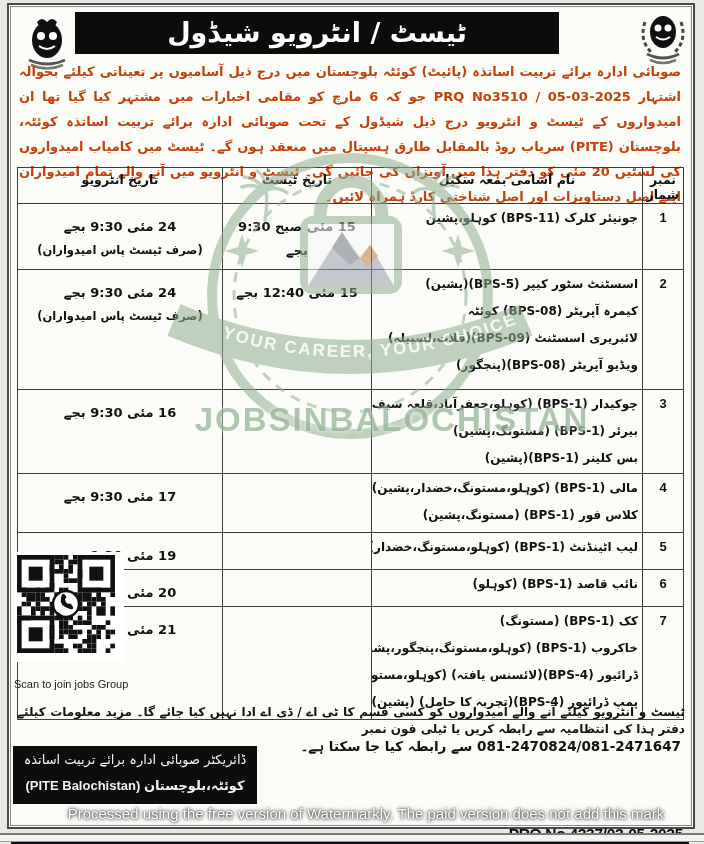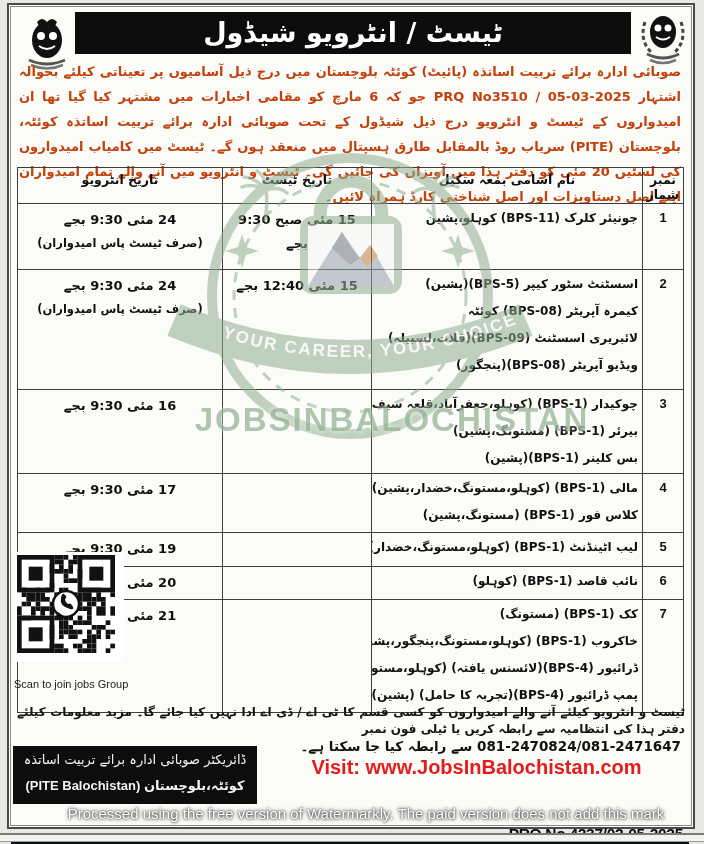--- a/index.html
+++ b/index.html
@@ -12,21 +12,21 @@
     position:absolute;left:7px;top:3px;width:684px;height:822px;
     border:2px solid #4a4a4a;box-shadow:inset 0 0 0 1px #fff, inset 0 0 0 2px #8a8a8a;
     background:#fbfbf8;
   }
   .bottom-rule{
     position:absolute;left:0;top:833px;width:704px;height:6px;
     border-top:2px solid #7a7a7a;border-bottom:1px solid #9a9a9a;background:#f3f3f0;
   }
   
   .banner{
-    position:absolute;left:66px;top:7px;width:556px;height:42px;
+    position:absolute;left:66px;top:7px;width:484px;height:42px;
     background:#0c0c0c;color:#fff;text-align:center;line-height:42px;
     font-size:27px;font-weight:700;direction:rtl;
   }
   .logo{position:absolute;}
   .logo-left{left:12px;top:9px;width:52px;height:60px;}
   .logo-right{left:626px;top:3px;width:56px;height:64px;}
   
   .intro{
     position:absolute;left:10px;top:54px;width:662px;height:106px;
     direction:rtl;text-align:justify;font-size:13px;line-height:25px;font-weight:700;color:#c2410c;
@@ -38,21 +38,21 @@
     background:transparent;
   }
   table.sched td,table.sched th{
     border:1.5px solid #3c3c3c;vertical-align:top;padding:1px 4px;color:#101010;
     overflow:hidden;
   }
   th{font-size:12.5px;font-weight:700;text-align:center;padding-top:4px!important;}
   td.c-no{font-size:13px;font-weight:700;text-align:center;font-family:"Liberation Sans",sans-serif;padding-top:6px!important;}
   .pos-line{font-size:12px;font-weight:700;line-height:27px;white-space:nowrap;}
   td.c-test,td.c-int{text-align:center;}
-  .date-line{font-size:13px;font-weight:700;line-height:24px;direction:rtl;padding-top:3px;}
+  .date-line{font-size:13px;font-weight:700;line-height:24px;direction:rtl;padding-top:10px;}
   .note-line{font-size:11.5px;font-weight:700;line-height:22px;direction:rtl;}
   
   .foot-note{
     position:absolute;left:8px;top:699px;width:668px;direction:rtl;
     font-size:12px;font-weight:700;line-height:17px;color:#141414;text-align:justify;
   }
   .phone-line{
     position:absolute;right:12px;top:733px;direction:rtl;
     font-size:13.5px;font-weight:700;color:#111;
   }
@@ -234,21 +234,20 @@
   </table>
 
   <div class="foot-note">ٹیسٹ و انٹرویو کیلئے آنے والے امیدواروں کو کسی قسم کا ٹی اے / ڈی اے ادا نہیں کیا جائے گا۔ مزید معلومات کیلئے دفتر ہذا کی انتظامیہ سے رابطہ کریں یا ٹیلی فون نمبر</div>
   <div class="phone-line">081-2470824/081-2471647 سے رابطہ کیا جا سکتا ہے۔</div>
 
   <div class="sig-box">
     <div class="l1">ڈائریکٹر صوبائی ادارہ برائے تربیت اساتذہ</div>
     <div class="l2">کوئٹہ،بلوچستان (PITE Balochistan)</div>
   </div>
 
-  <div class="visit-line" id="visit-line" style="color: rgb(227, 29, 29);">Visit: www.JobsInBalochistan.com</div>
   <div class="prq-line">PRQ No 4237/02-05-2025</div>
 
   <div class="social-bar">
     <span class="soc-item">
       <span>
         <svg width="15" height="15" viewBox="0 0 16 16">
             <circle cx="8" cy="8" r="7" fill="none" stroke="#d7dde2" stroke-width="1.5"></circle>
             <path d="M1 8 h14 M8 1 a10 10 0 0 1 0 14 M8 1 a10 10 0 0 0 0 14" stroke="#d7dde2" stroke-width="1.2" fill="none"></path>
           </svg>
       </span>

